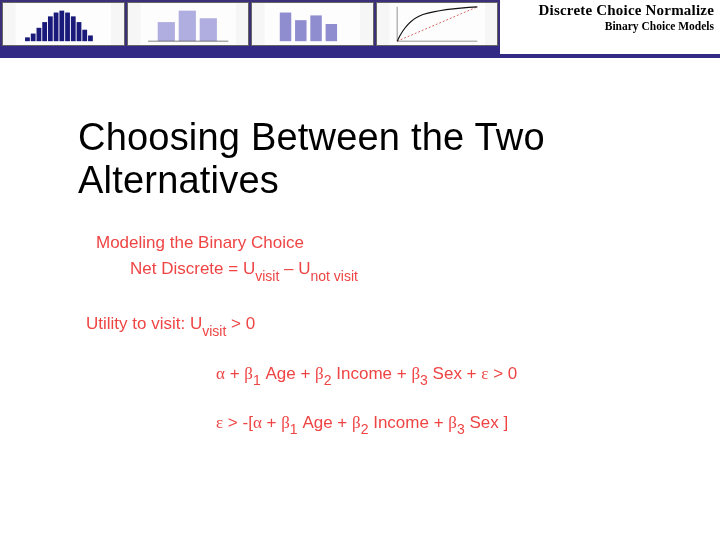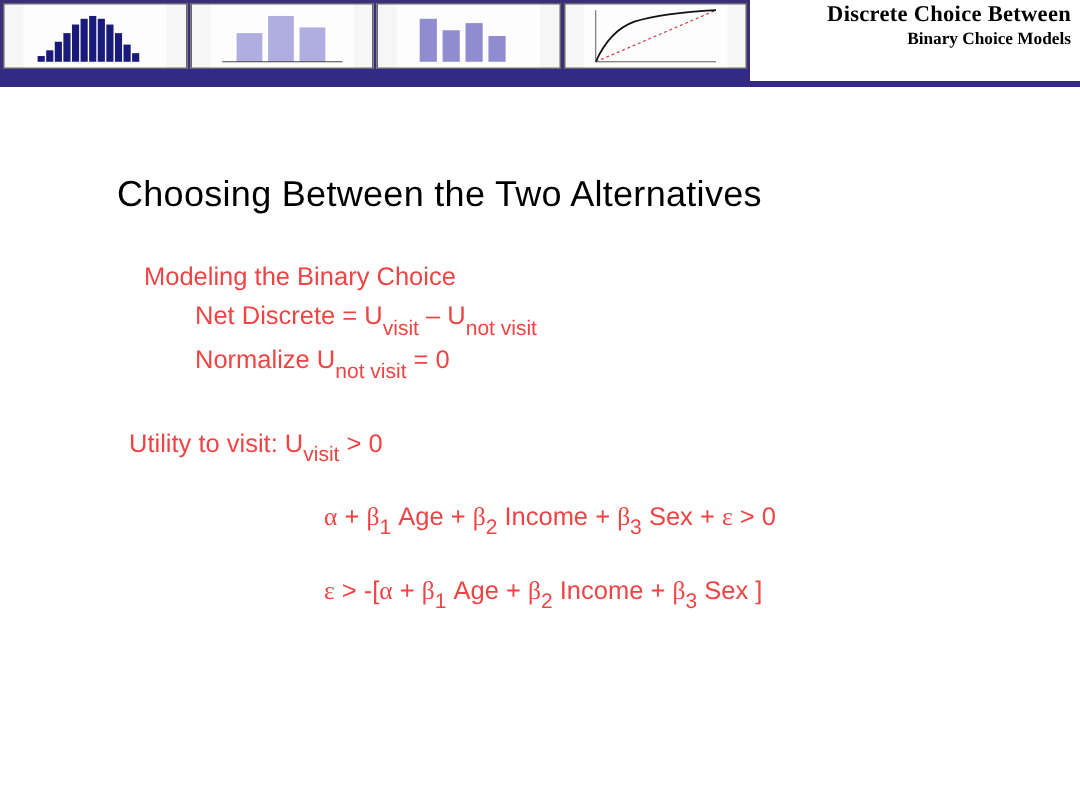--- a/index.html
+++ b/index.html
@@ -8,21 +8,21 @@
   .banner { position: relative; width: 100%; height: 58px; border-bottom: 4px solid #332a86; }
   .banner-left { position: absolute; left: 0; top: 0; height: 46px; width: 500px; display: flex; gap: 2px; padding: 2px 2px 0 2px; background: #3b2f7a; }
   .thumb { background: #f6f6f6; border: 1px solid #666; flex: 1; position: relative; overflow: hidden; }
   .thumb svg { width: 100%; height: 100%; display: block; }
   .banner-right { position: absolute; right: 6px; top: 2px; text-align: right; }
   .br-title { font-family: Georgia, 'Times New Roman', serif; font-weight: bold; font-size: 15px; color: #000; letter-spacing: 0.2px; }
   .br-sub { font-family: Georgia, 'Times New Roman', serif; font-weight: bold; font-size: 11.5px; color: #000; margin-top: 1px; }
   .br-part { font-family: Georgia, 'Times New Roman', serif; font-weight: bold; font-size: 11px; color: #000; margin-top: 2px; }
   .purple-strip { position: absolute; left: 0; top: 46px; width: 500px; height: 8px; background: #332a86; }
   .content { padding: 0 36px 0 36px; }
-  .heading { font-size: 24px; font-weight: 400; color: #000; margin: 58px 0 0 42px; letter-spacing: 0.2px; }
+  .heading { font-size: 38px; font-weight: 400; color: #000; margin: 58px 0 0 42px; letter-spacing: 0.2px; }
   .body { margin: 28px 0 0 60px; font-size: 17px; line-height: 1.55; color: #ef4444; }
   .line { margin: 0; }
   .indent1 { margin-left: 34px; }
   .mt { margin-top: 20px; }
   .mt2 { margin-top: 26px; }
   .sub { font-size: 14px; vertical-align: sub; position: relative; top: 2px; }
   .greek { font-family: 'Times New Roman', Georgia, serif; }
 </style>
 </head>
 <body>
@@ -77,39 +77,36 @@
           <rect x="0" y="0" width="100" height="44" fill="#fdfdfd"></rect>
           <line x1="8" y1="40" x2="92" y2="4" stroke="#c33" stroke-width="0.8" stroke-dasharray="2 2"></line>
           <path d="M8,40 Q18,18 35,12 Q55,6 92,4" fill="none" stroke="#111" stroke-width="1.2"></path>
           <line x1="8" y1="40" x2="92" y2="40" stroke="#444" stroke-width="0.6"></line>
           <line x1="8" y1="4" x2="8" y2="40" stroke="#444" stroke-width="0.6"></line>
         </svg>
       </div>
     </div>
     <div class="purple-strip"></div>
     <div class="banner-right">
-      <div class="br-title">Discrete Choice Between</div>
+      <div class="br-title">Discrete Choice Normalize</div>
       <div class="br-sub">Binary Choice Models</div>
     </div>
   </div>
 
   <div class="content">
     <h1 class="heading">Choosing Between the Two Alternatives</h1>
 
     <div class="body">
 
       <p class="line">Modeling the Binary Choice</p>
 
       <p class="line indent1">
         <span>Net Discrete  =  U</span><span class="sub">visit</span><span> – U</span><span class="sub">not visit</span>
       </p>
 
-      <p class="line indent1">
-        <span>Normalize      U</span><span class="sub">not visit</span><span>  = 0</span>
-      </p>
 
 
       <p class="line mt2" style="margin-left:-10px;">
         <span>Utility to visit:  U</span><span class="sub">visit</span><span> &gt;  0</span>
       </p>
 
       <p class="line mt" style="margin-left:120px;">
         <span class="greek">α</span><span> + </span><span class="greek">β</span><span class="sub">1</span><span> Age + </span><span class="greek">β</span><span class="sub">2</span><span> Income + </span><span class="greek">β</span><span class="sub">3</span><span> Sex + </span><span class="greek">ε</span><span> &gt; 0</span>
       </p>
 

